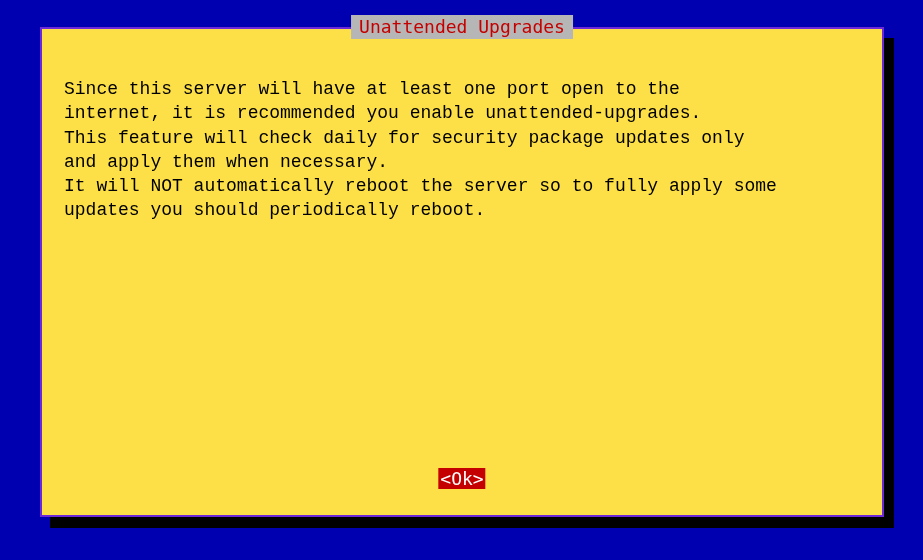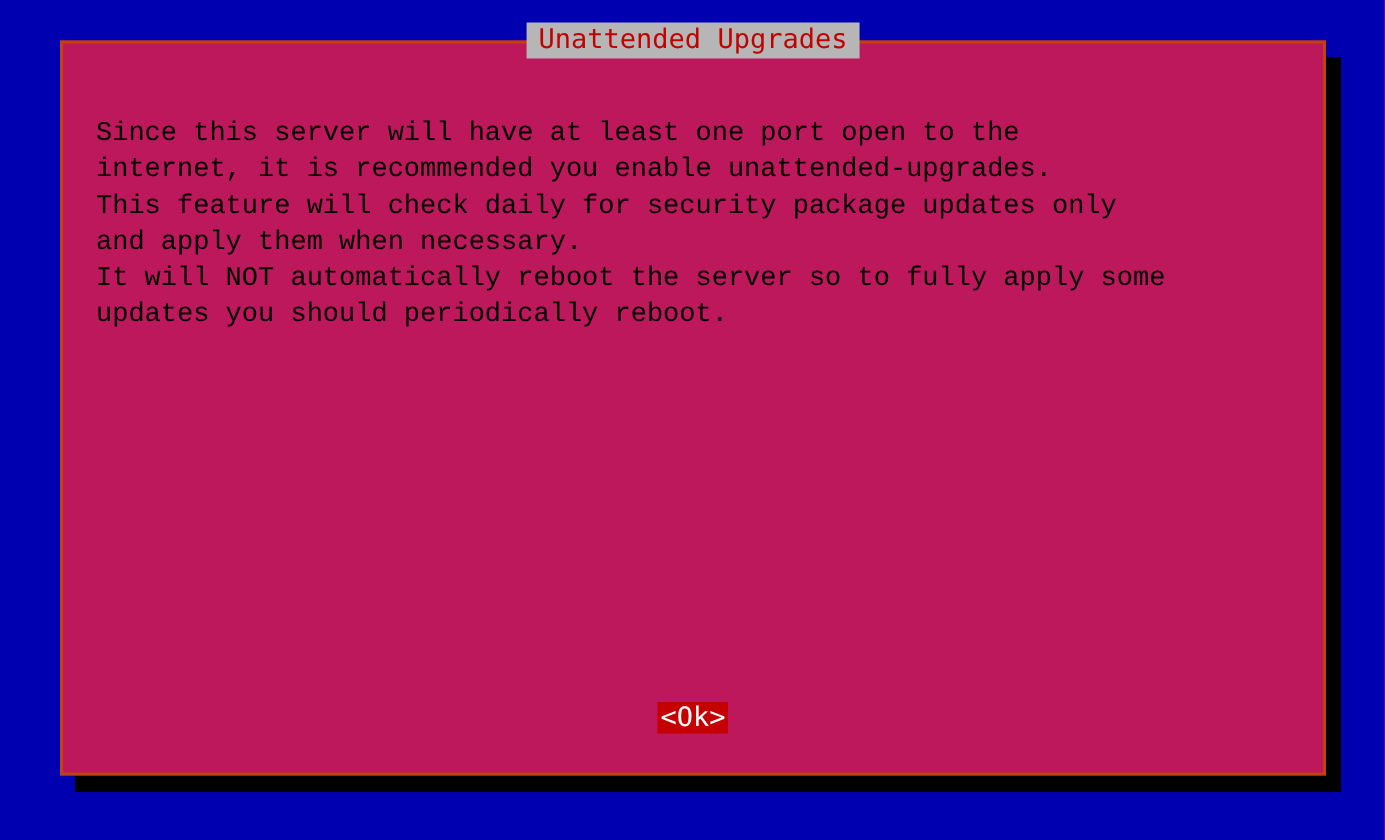--- a/index.html
+++ b/index.html
@@ -24,22 +24,22 @@
       width: 844px;
       height: 490px;
       background: #000000;
     }
     .dialog {
       position: absolute;
       top: 27px;
       left: 40px;
       width: 844px;
       height: 490px;
-      background: #be185d;
-      border: 2px solid #c2410c;
+      background: #fde047;
+      border: 2px solid #6d28d9;
     }
     .title {
       position: absolute;
       top: -14px;
       left: 50%;
       transform: translateX(-50%);
       background: #b6b6b6;
       color: #c40000;
       padding: 0 8px;
       font-weight: normal;

